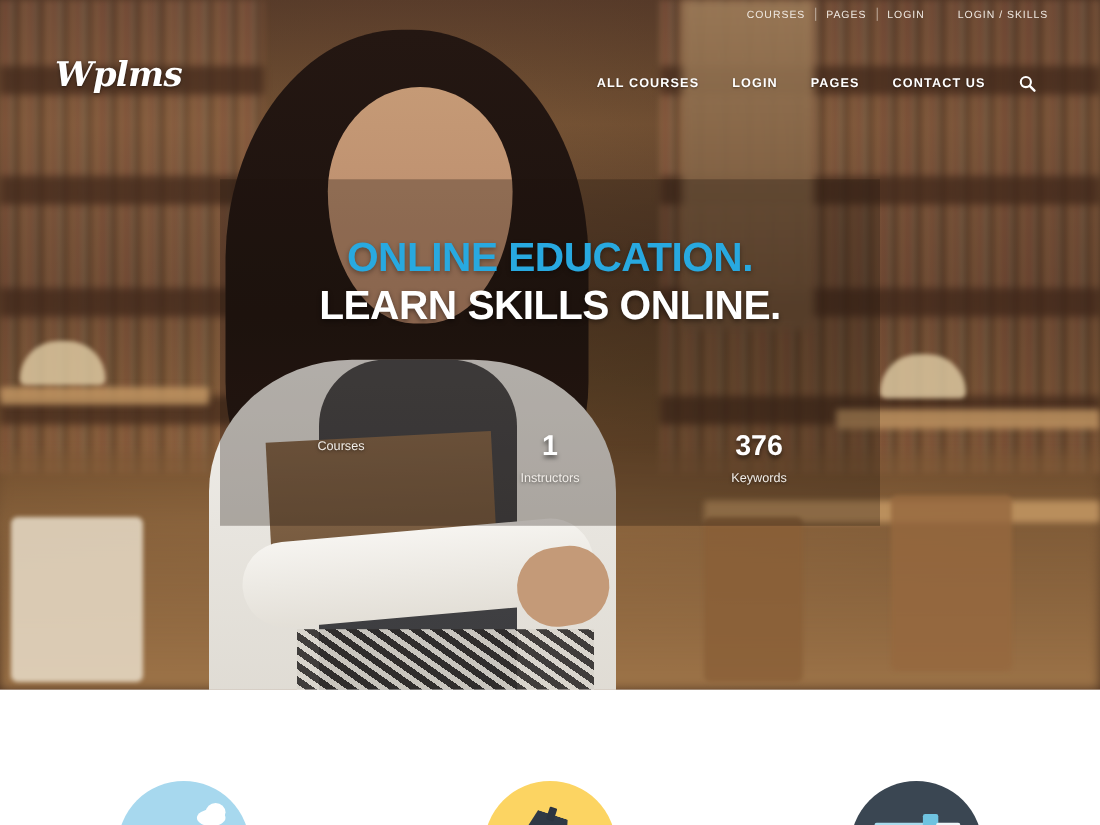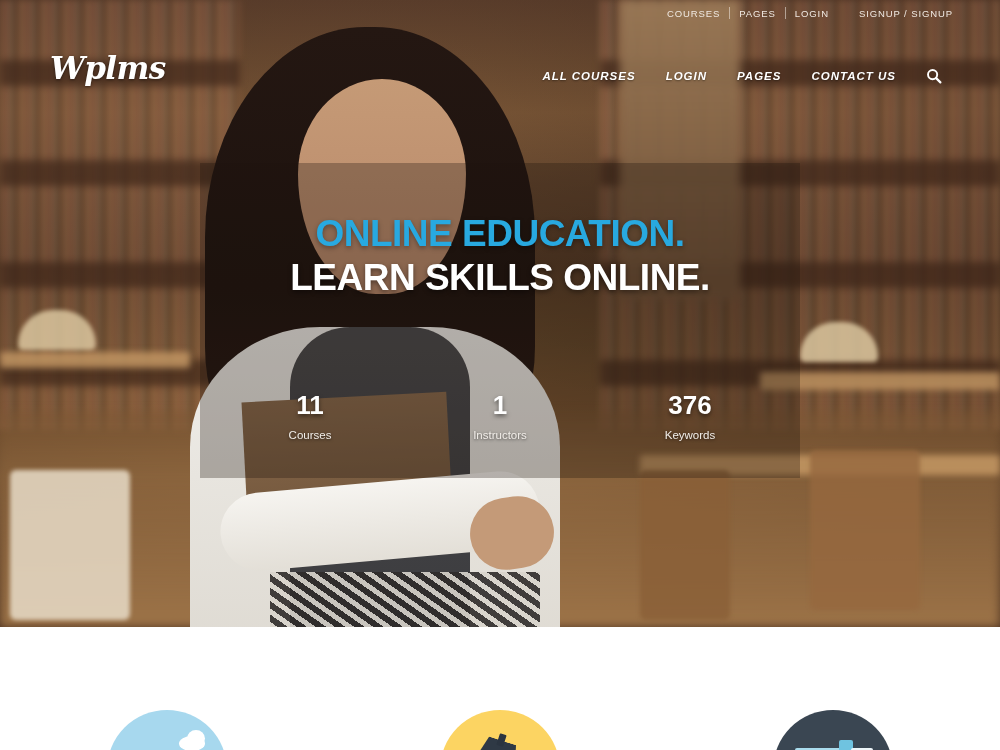--- a/index.html
+++ b/index.html
@@ -153,21 +153,21 @@
     font-size: 31px; color: #ffffff;
     letter-spacing: -.6px;
     text-shadow: 0 1px 3px rgba(0,0,0,.45);
   }
   .mainmenu {
     position: absolute; right: 58px; top: 48px;
     display: flex; align-items: center; gap: 30px;
     font-size: 11.5px; font-weight: 700; letter-spacing: 1px;
   }
   .mainmenu a { color: #ffffff; text-decoration: none; white-space: nowrap;
-    text-shadow: 0 1px 2px rgba(0,0,0,.4); font-style: italic; }
+    text-shadow: 0 1px 2px rgba(0,0,0,.4); }
   .search-btn { display: flex; align-items: center; }
 
   
   .overlay {
     position: absolute; left: 200px; top: 163px;
     width: 600px; height: 315px;
     background: rgba(30,20,14,0.30);
   }
   .headline {
     position: absolute; left: 0; top: 50px; width: 600px;
@@ -283,21 +283,21 @@
       <div class="fig-skirt"></div>
     </div>
 
     <div class="topbar">
       <a href="#">COURSES</a>
       <span class="sep"></span>
       <a href="#">PAGES</a>
       <span class="sep"></span>
       <a href="#">LOGIN</a>
       <span class="gap"></span>
-      <a href="#">SIGNUP / SIGNUP</a>
+      <a href="#">LOGIN / SKILLS</a>
     </div>
 
     <div class="navbar">
       <div class="logo">Wplms</div>
       <nav class="mainmenu">
         <a href="#">ALL COURSES</a>
         <a href="#">LOGIN</a>
         <a href="#">PAGES</a>
         <a href="#">CONTACT US</a>
         <span class="search-btn">
@@ -311,21 +311,20 @@
 
     <div class="overlay">
       <div class="headline">
         <div class="l1">ONLINE EDUCATION.</div>
         <div class="l2">LEARN SKILLS ONLINE.</div>
       </div>
 
 
       <div class="stats">
         <div class="stat">
-          <div class="num">11</div>
           <div class="lbl">Courses</div>
         </div>
         <div class="stat">
           <div class="num">1</div>
           <div class="lbl">Instructors</div>
         </div>
         <div class="stat">
           <div class="num">376</div>
           <div class="lbl">Keywords</div>
         </div>

